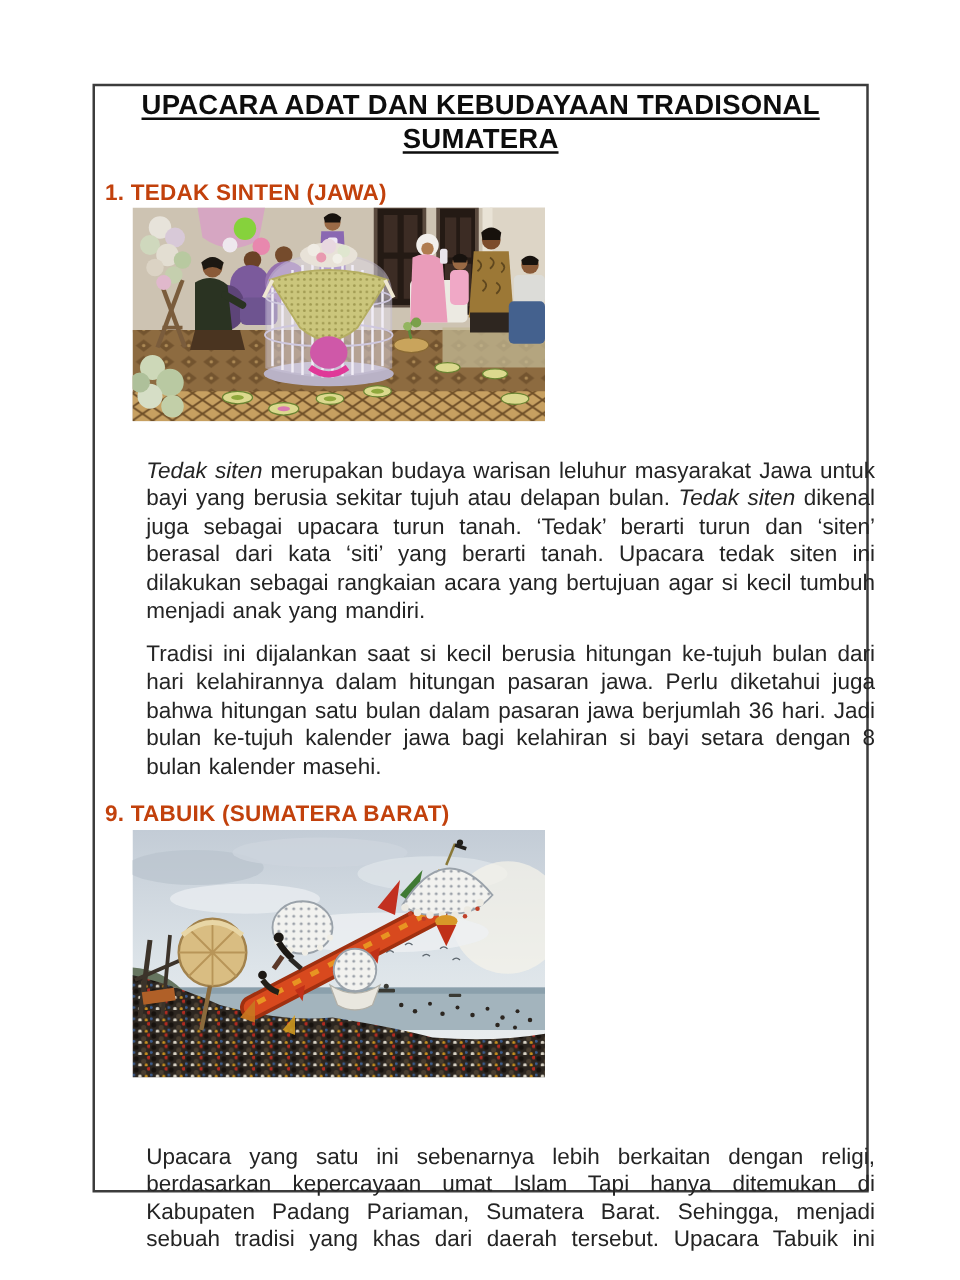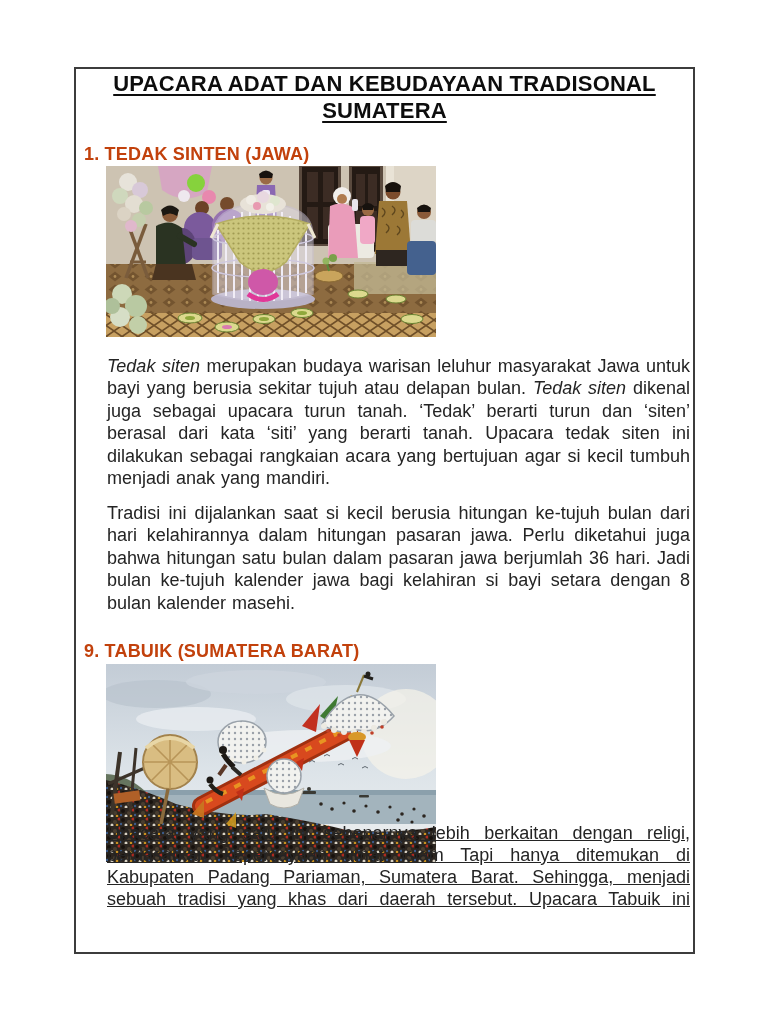--- a/index.html
+++ b/index.html
@@ -20,27 +20,27 @@
   .sec-heading {
     position:absolute; left:84px; margin:0; font-size:18px; line-height:20px;
     font-weight:bold; color:#c2410c; letter-spacing:0.2px;
   }
   .sec-heading.h1pos { top:144px; }
   .sec-heading.h2pos { top:641px; }
   .photo { position:absolute; display:block; }
   .photo.p1 { left:106px; top:166px; }
   .photo.p2 { left:106px; top:664px; }
   .body-par {
-    position:absolute; left:107px; width:583px; margin:0;
+    position:absolute; left:107px; width:583px; margin:10px;
     font-size:18px; line-height:22.4px; text-align:justify;
     color:#242424; word-spacing:1px;
   }
   .body-par.par1 { top:355px; }
   .body-par.par2 { top:502px; }
-  .body-par.par3 { top:822px; line-height:22px; text-align-last:justify;text-decoration:underline; }
+  .body-par.par3 { top:904px; line-height:22px; text-align-last:justify; }
   .body-par i { font-style:italic; }
 </style>
 </head>
 <body>
 
 <div class="page">
 
   <div class="frame"></div>
 
   <h1 class="doc-title">UPACARA ADAT DAN KEBUDAYAAN TRADISONAL SUMATERA</h1>

